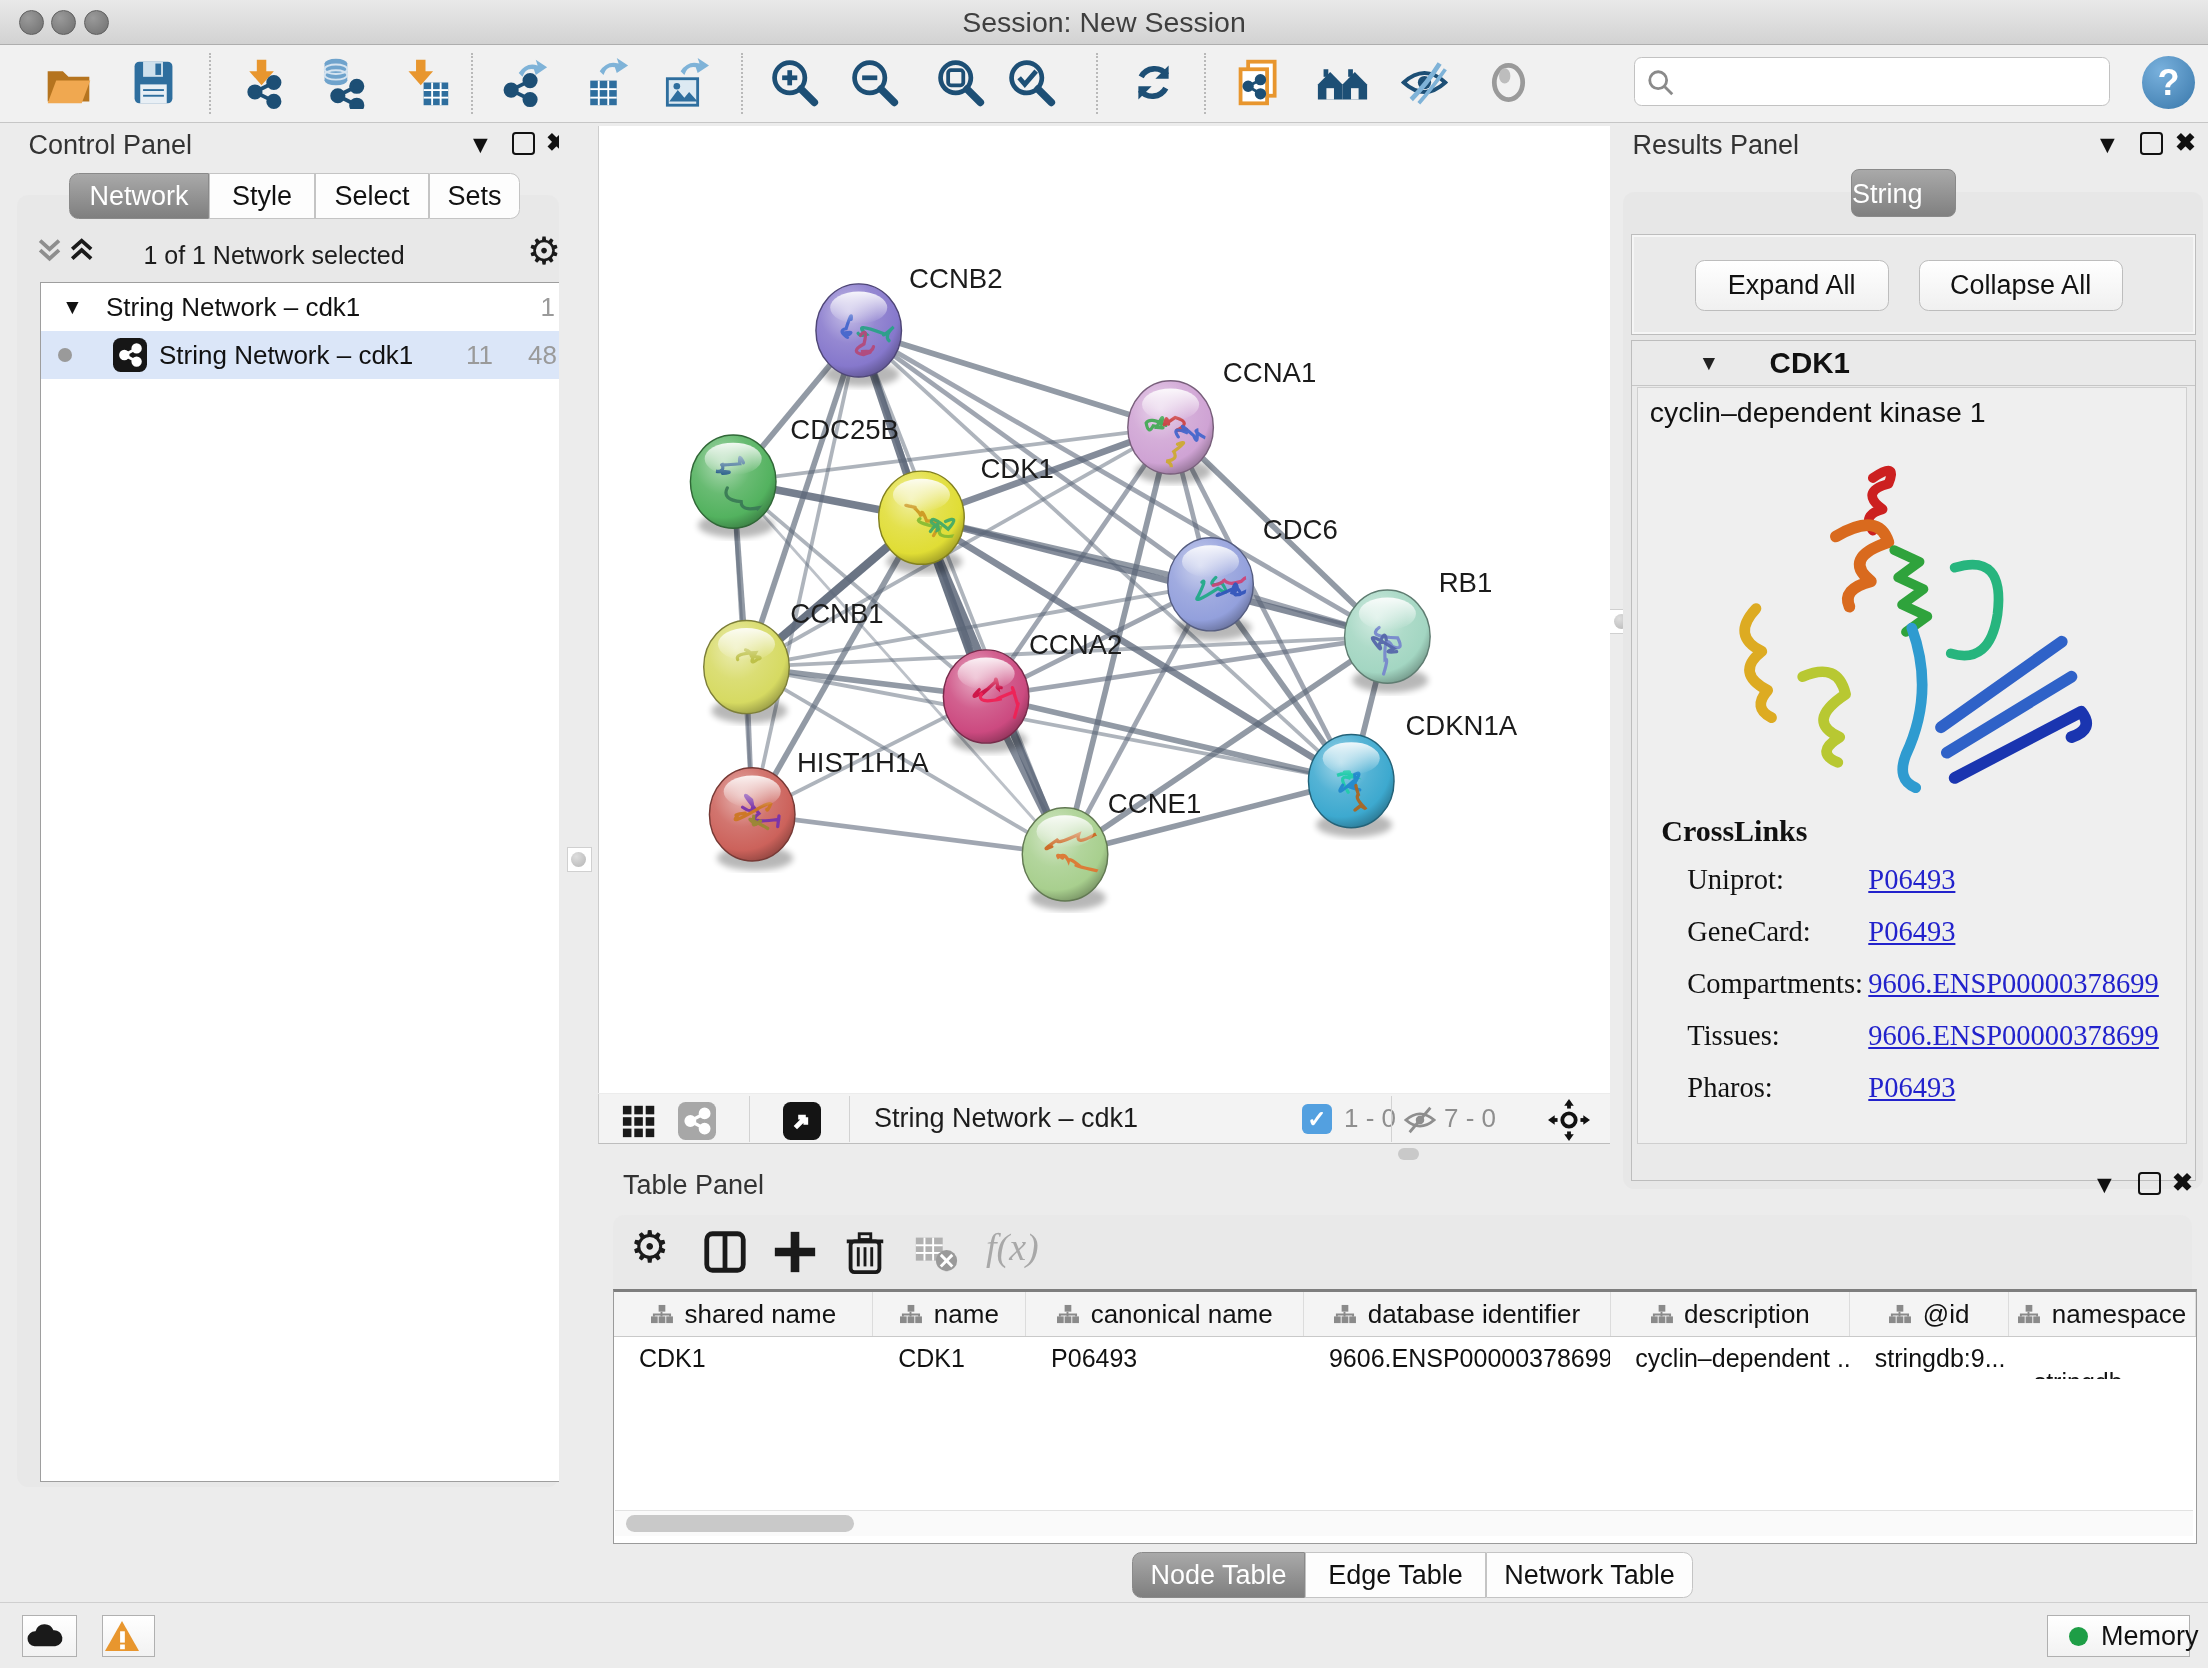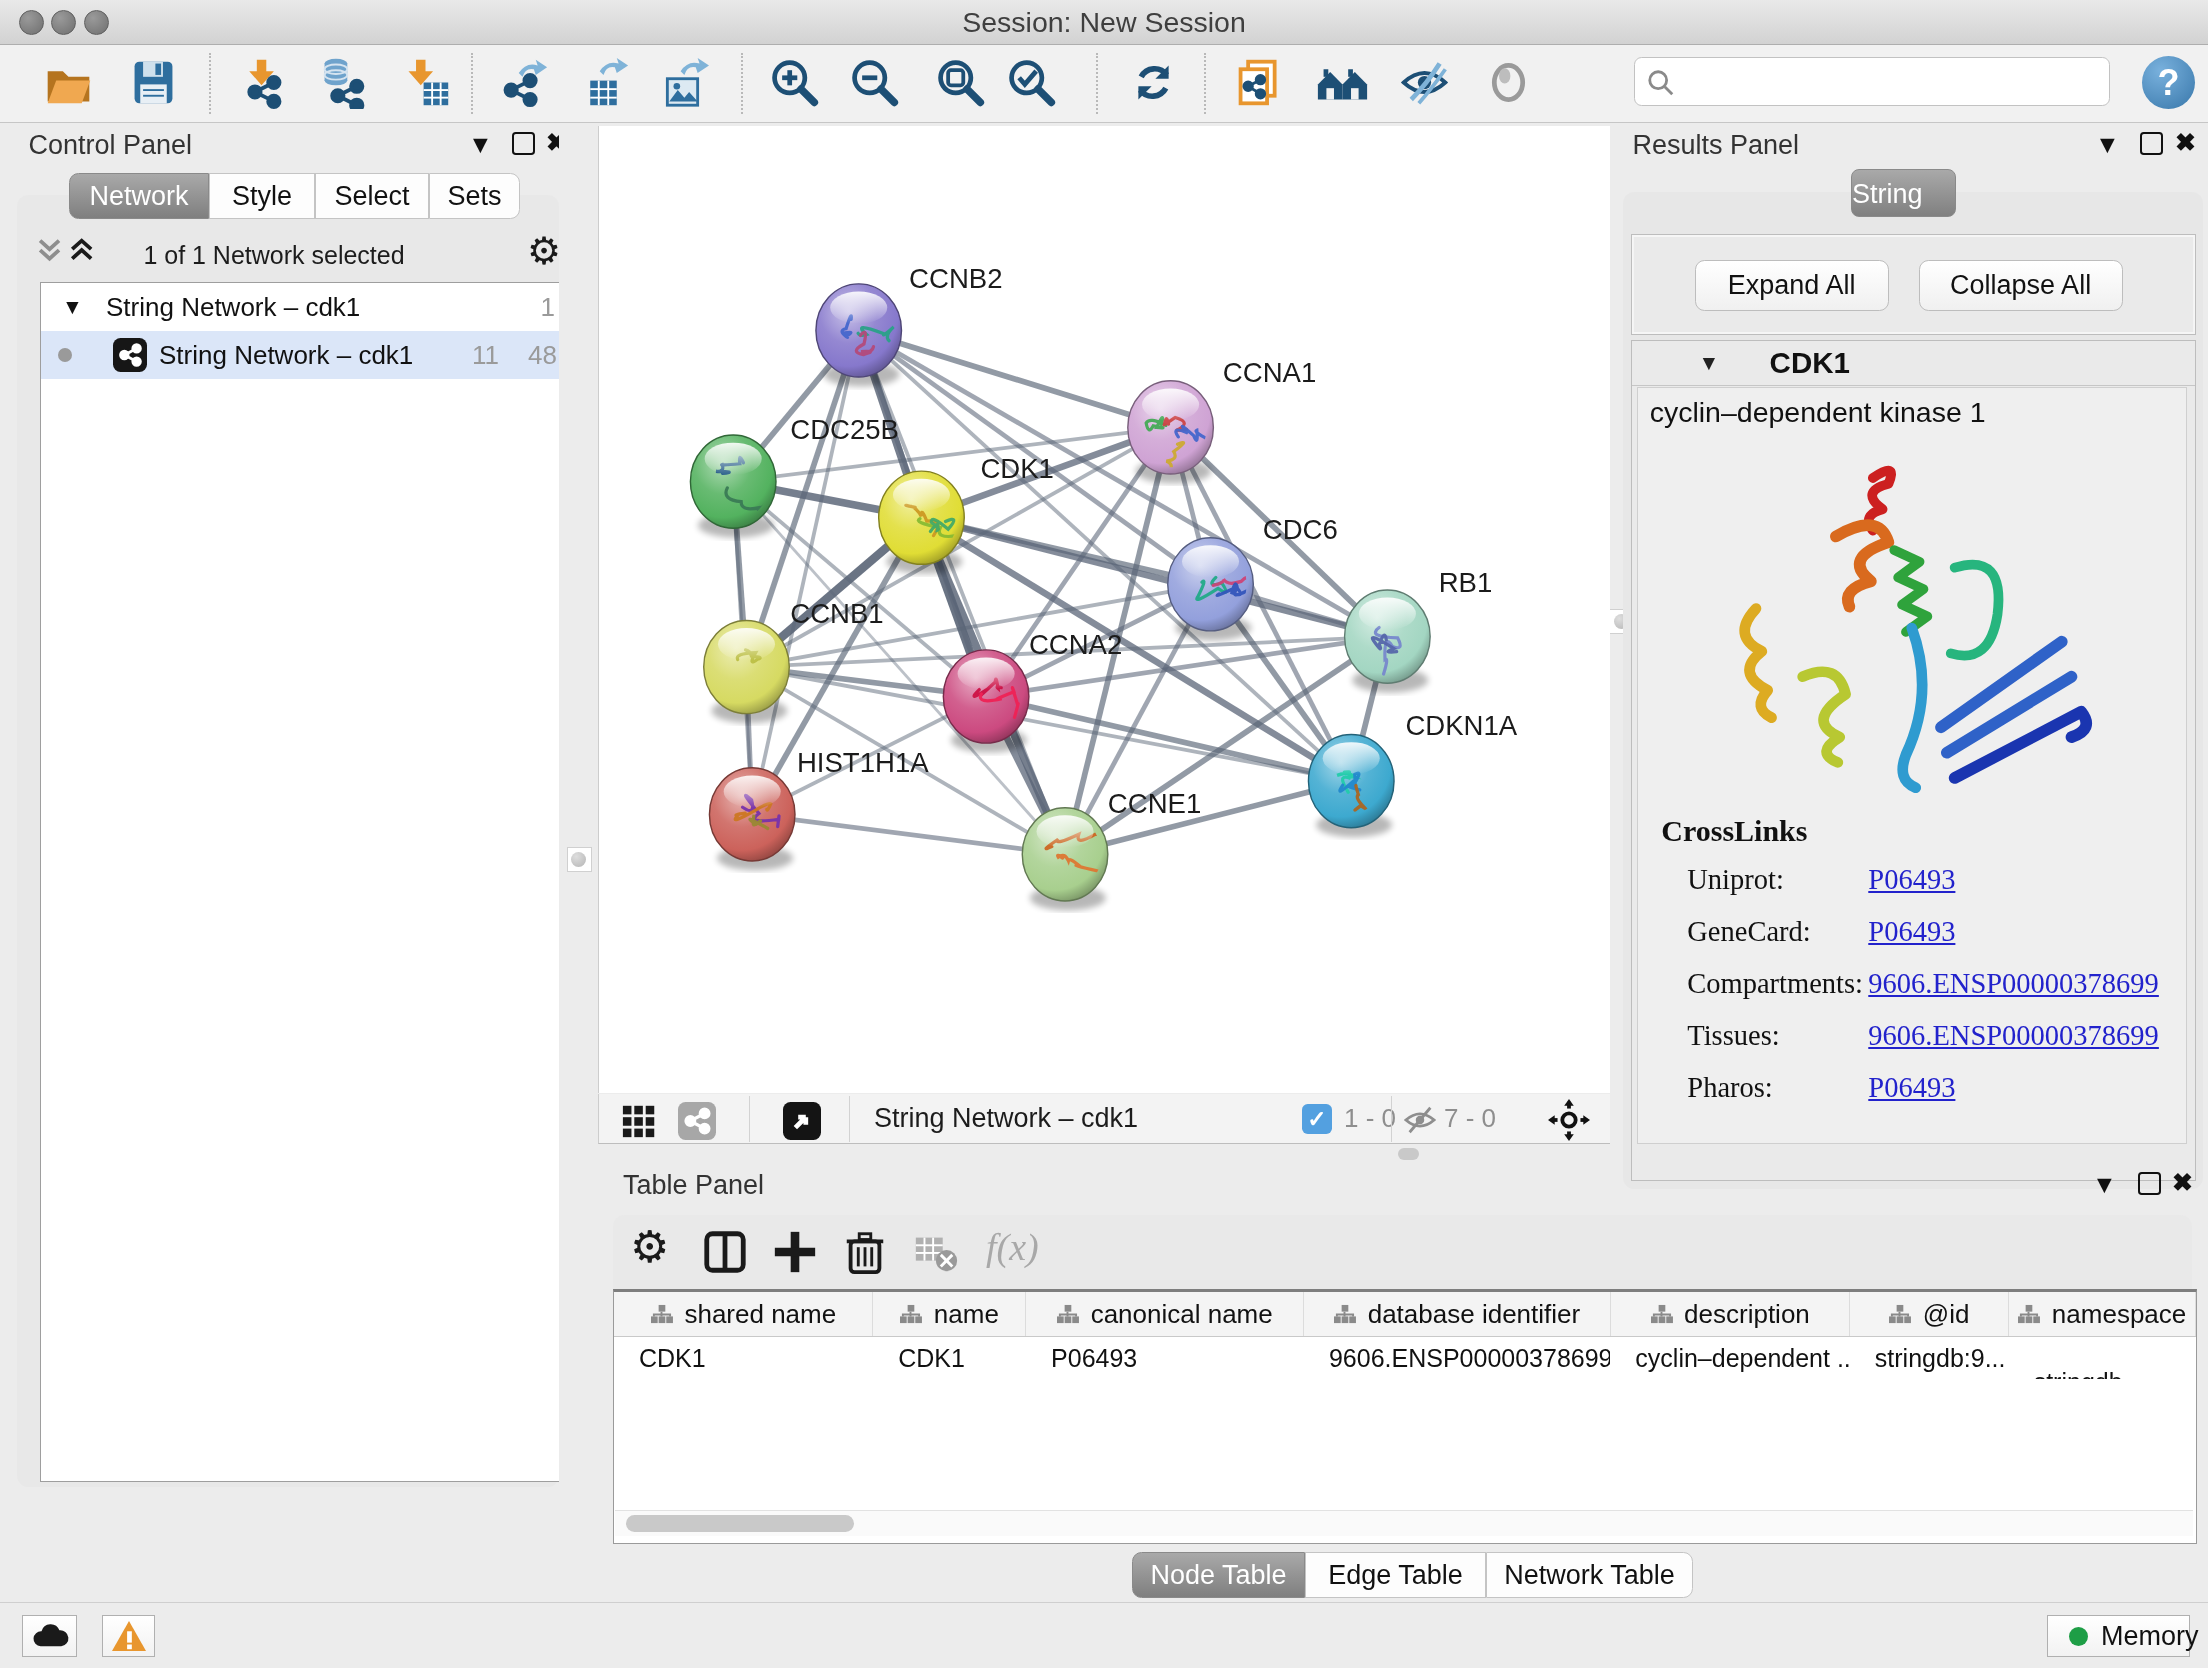--- a/index.html
+++ b/index.html
@@ -88,21 +88,21 @@
   .th{position:relative;display:flex;align-items:center;justify-content:center;font-size:26px;color:#111;
     border-right:1.9px solid #dcdcdc;box-sizing:border-box;overflow:hidden;white-space:nowrap;}
   .th svg{margin-right:11.4px;flex:none;}
   .trow{display:flex;height:42px;line-height:42px;}
   .td{font-size:25px;color:#111;padding-left:25px;box-sizing:border-box;overflow:hidden;white-space:nowrap;}
   .hscroll{left:615px;top:1510px;width:1578px;height:25px;background:#fafafa;border-top:1px solid #e2e2e2;}
   .hthumb{position:absolute;left:11.4px;top:3.8px;width:228px;height:17px;border-radius:8.6px;background:#c9c9c9;}
   .bottom-tabs{left:1132px;top:1552px;height:46px;display:flex;}
   .statusbar{left:0;top:1602px;width:2208px;height:67px;background:#ececec;border-top:1.9px solid #cfcfcf;}
   .sb-btn{top:12.4px;height:42px;background:linear-gradient(#ffffff,#f2f2f2);border:1.9px solid #b0b0b0;
-    box-sizing:border-box;text-align:center;}
+    box-sizing:border-box;text-align:left;}
   .mem-dot{position:absolute;left:21px;top:10.5px;width:19px;height:19px;border-radius:50%;}
   .mem-label{position:absolute;left:53px;top:0;line-height:40px;font-size:27px;color:#111;}
   text{font-family:"Liberation Sans",sans-serif;}
 </style>
 </head>
 <body>
 
 <div class="abs titlebar">
   <div class="abs tl-dot" style="left:19px"></div>
   <div class="abs tl-dot" style="left:51px"></div>
@@ -338,21 +338,21 @@
             <g stroke="#fff" stroke-width="3" fill="#fff">
               <line x1="12" y1="18" x2="25" y2="11"></line>
               <line x1="12" y1="18" x2="25" y2="25"></line>
               <circle cx="12" cy="18" r="4"></circle>
               <circle cx="25" cy="11" r="4"></circle>
               <circle cx="25" cy="25" r="4"></circle>
             </g>
           </svg>
       </span>
       <span class="abs" style="left:118px">String Network – cdk1</span>
-      <span class="abs count" style="right:73px">11</span>
+      <span class="abs count" style="right:79px">11</span>
       <span class="abs count" style="right:15px">48</span>
     </div>
   </div>
 </div>
 
 <div class="abs v-splitter">
   <div class="handle-sq abs" style="left:7.6px;top:721px">
       <span class="handle-dot"></span>
     </div>
 </div>

